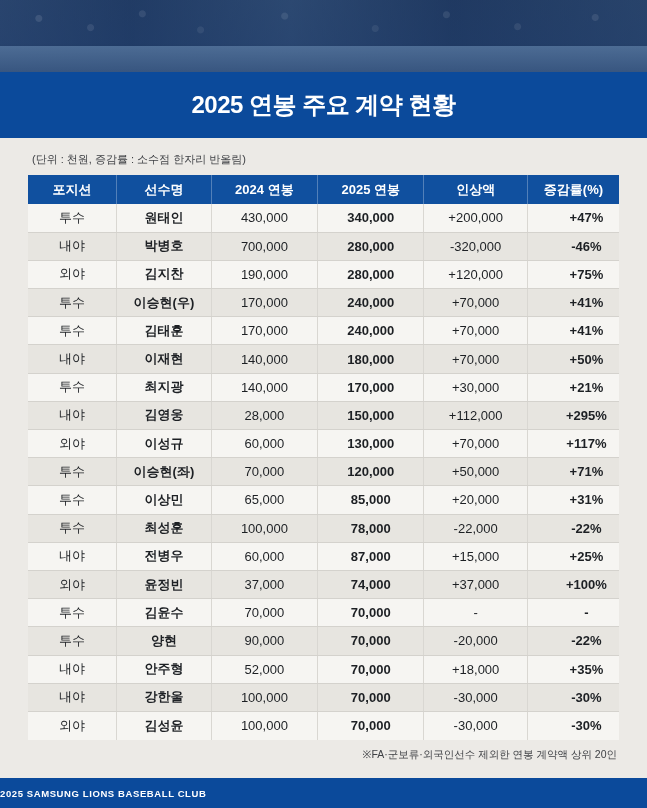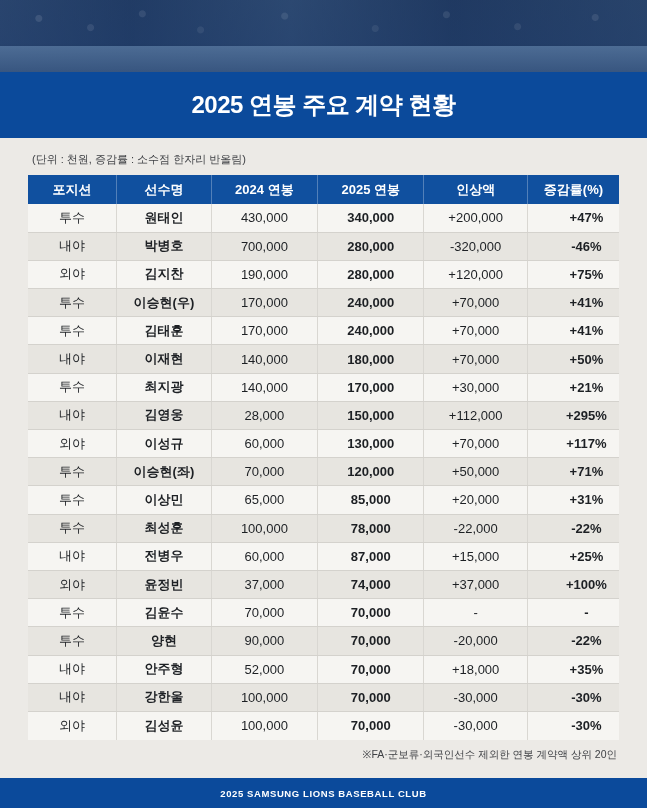--- a/index.html
+++ b/index.html
@@ -145,21 +145,21 @@
   }
 
   
   .footer {
     position: absolute;
     left: 0; right: 0; bottom: 0;
     height: 30px;
     background: #0b4a9b;
     display: flex;
     align-items: center;
-    justify-content: center;
+    justify-content: flex-start;
   }
   .footer span {
     color: #ffffff;
     font-size: 9.5px;
     font-weight: bold;
     letter-spacing: 0.6px;
   }
 </style>
 </head>
 <body>

